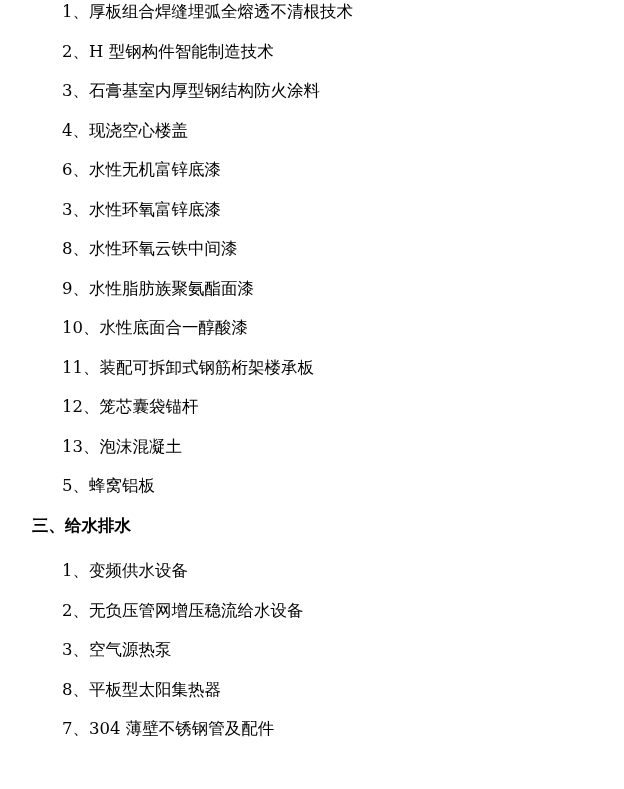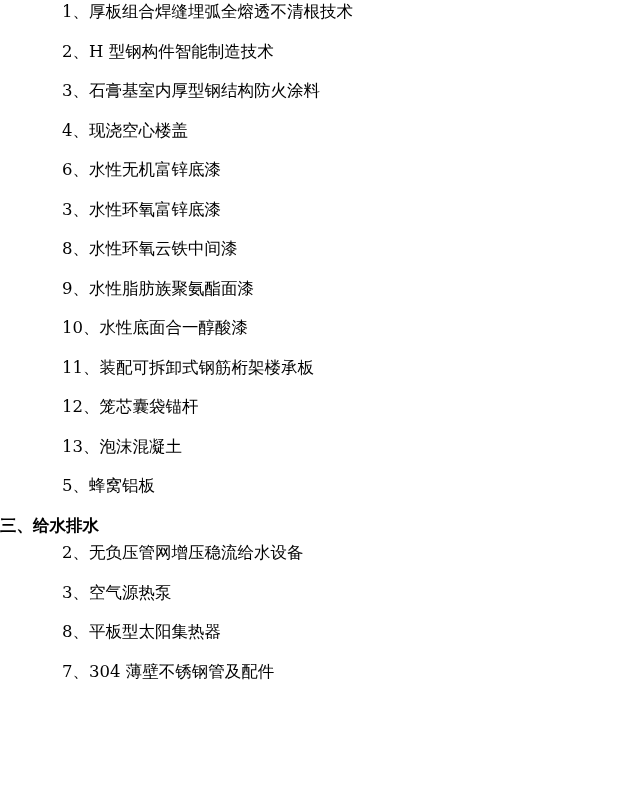--- a/index.html
+++ b/index.html
@@ -30,21 +30,22 @@
     padding: 0 0 0 0;
     margin: 0 0 23px 0;
     white-space: nowrap;
     text-indent: 0;
     padding-left: 62px;
   }
   .section-heading {
     font-size: 16.5px;
     font-weight: bold;
     line-height: 1.0;
-    margin: 0 0 11px 0;
+    margin: 0 0 29px 0;
+    padding-left: 32px;
     white-space: nowrap;
   }
 </style>
 </head>
 <body>
 
 <div class="page">
   <div class="doc-body" id="doc-body">
       <div class="list-item">1、厚板组合焊缝埋弧全熔透不清根技术</div>
       <div class="list-item">2、H 型钢构件智能制造技术</div>
@@ -53,18 +54,19 @@
       <div class="list-item">6、水性无机富锌底漆</div>
       <div class="list-item">3、水性环氧富锌底漆</div>
       <div class="list-item">8、水性环氧云铁中间漆</div>
       <div class="list-item">9、水性脂肪族聚氨酯面漆</div>
       <div class="list-item">10、水性底面合一醇酸漆</div>
       <div class="list-item">11、装配可拆卸式钢筋桁架楼承板</div>
       <div class="list-item">12、笼芯囊袋锚杆</div>
       <div class="list-item">13、泡沫混凝土</div>
       <div class="list-item">5、蜂窝铝板</div>
       <div class="section-heading">三、给水排水</div>
+      <div class="list-item">1、变频供水设备</div>
       <div class="list-item">2、无负压管网增压稳流给水设备</div>
       <div class="list-item">3、空气源热泵</div>
       <div class="list-item">8、平板型太阳集热器</div>
       <div class="list-item">7、304 薄壁不锈钢管及配件</div>
     </div>
 </div>
 
 </body></html>

